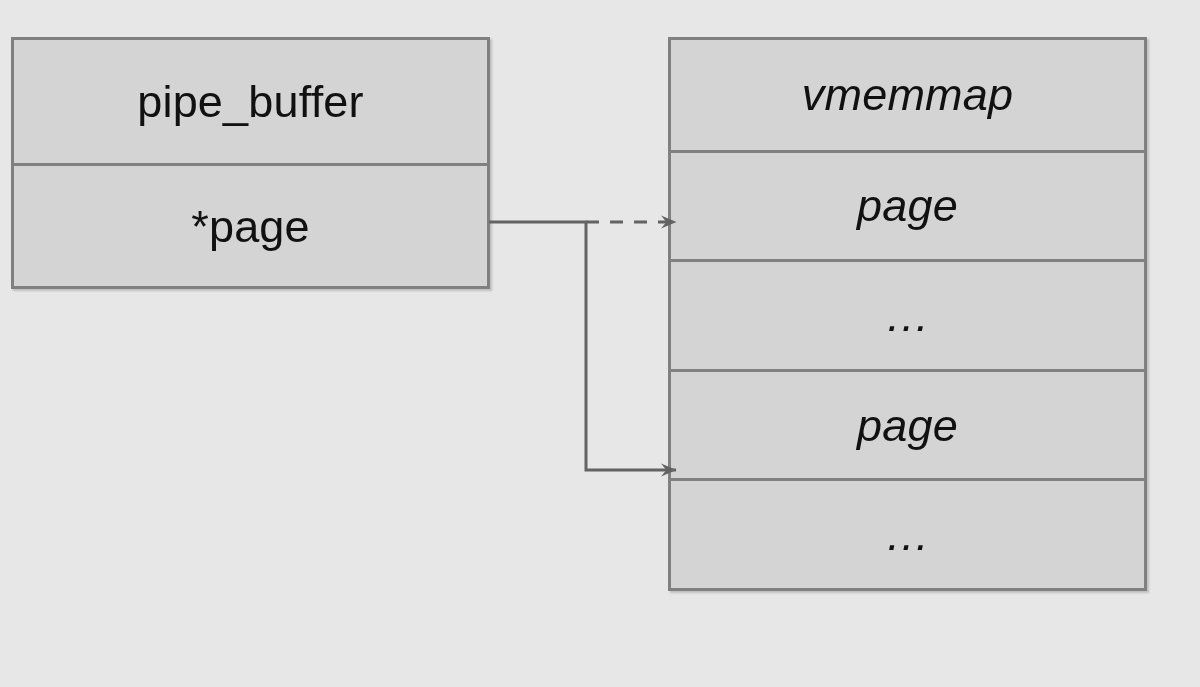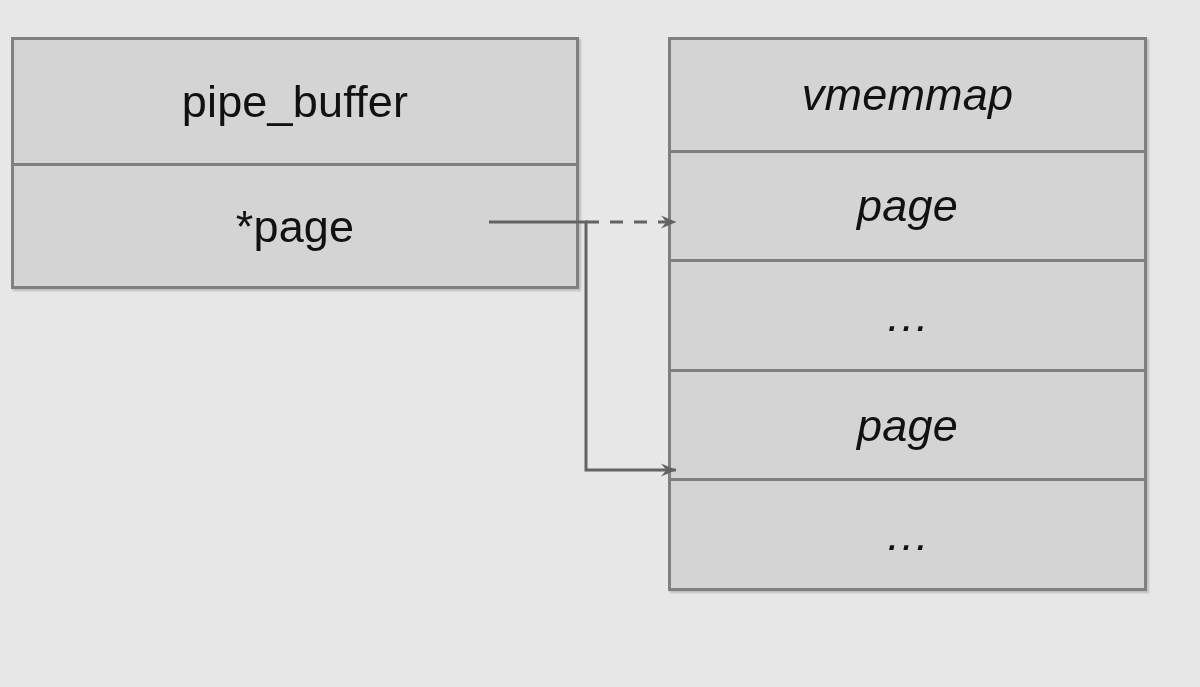--- a/index.html
+++ b/index.html
@@ -46,21 +46,21 @@
   }
   .row + .row {
     border-top: 3px solid #808080;
     text-align: right;
   }
 
   
   #pipe-buffer-box {
     left: 11px;
     top: 37px;
-    width: 568px;
+    width: 479px;
     height: 252px;
   }
   #pipe-buffer-box .row { height: 50%; }
 
   
   #vmemmap-box {
     left: 668px;
     top: 37px;
     width: 479px;
     height: 554px;

